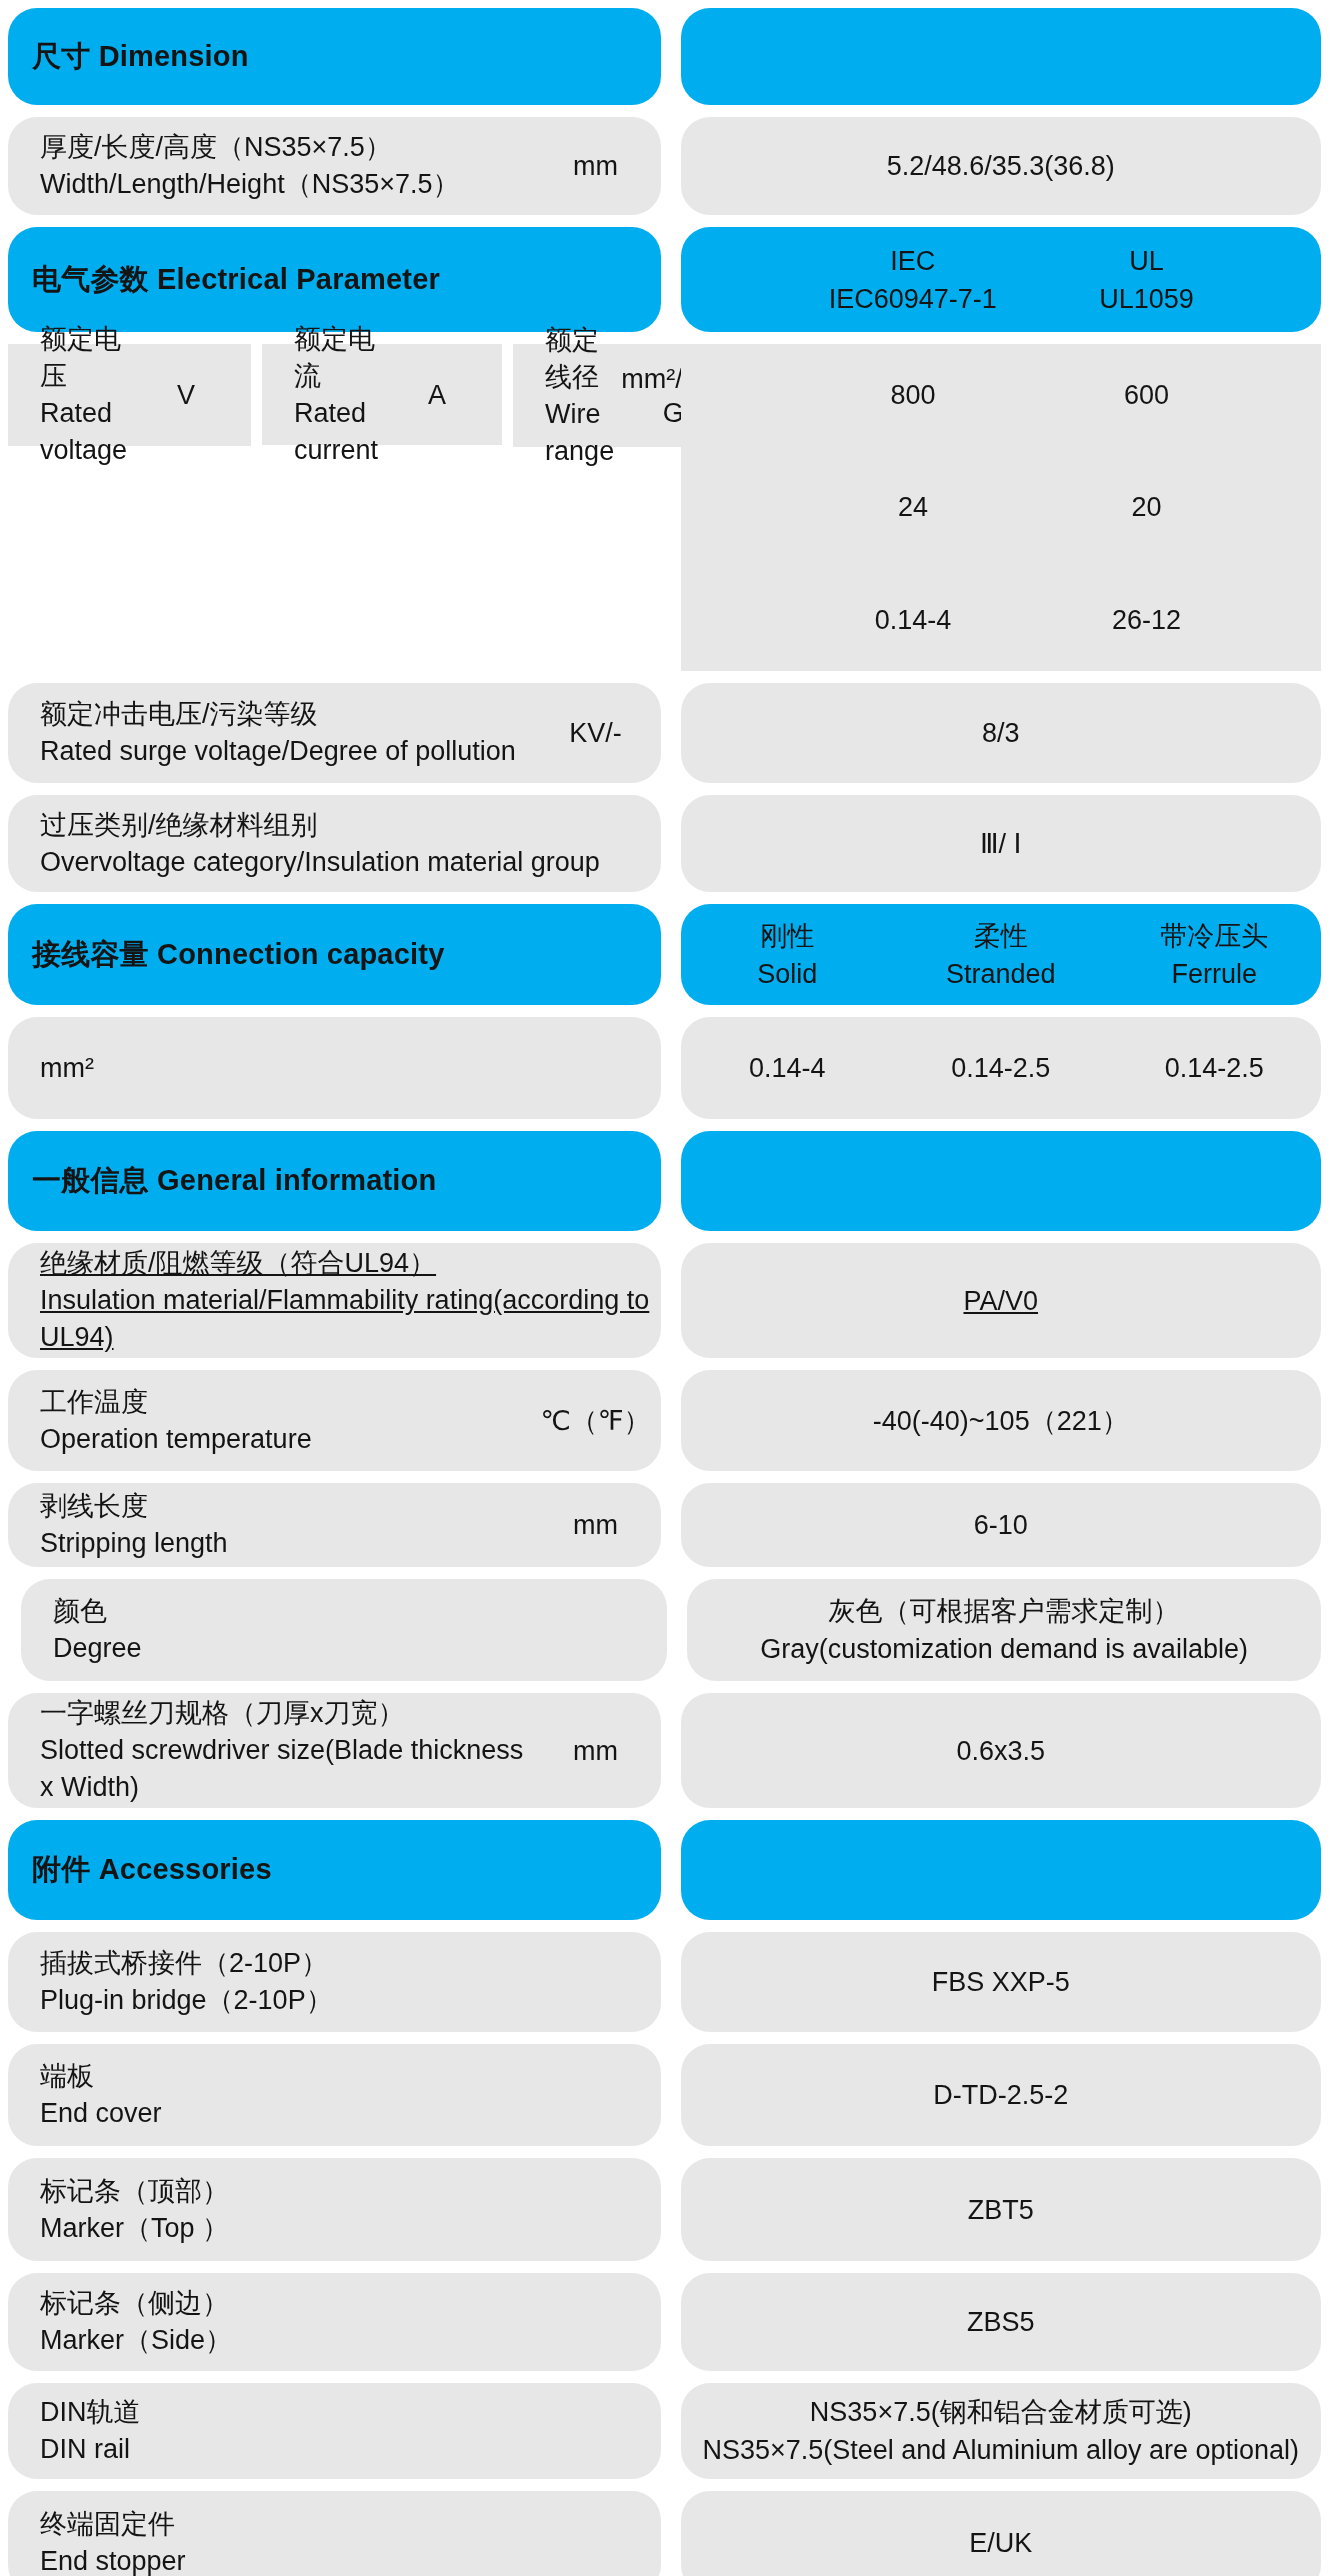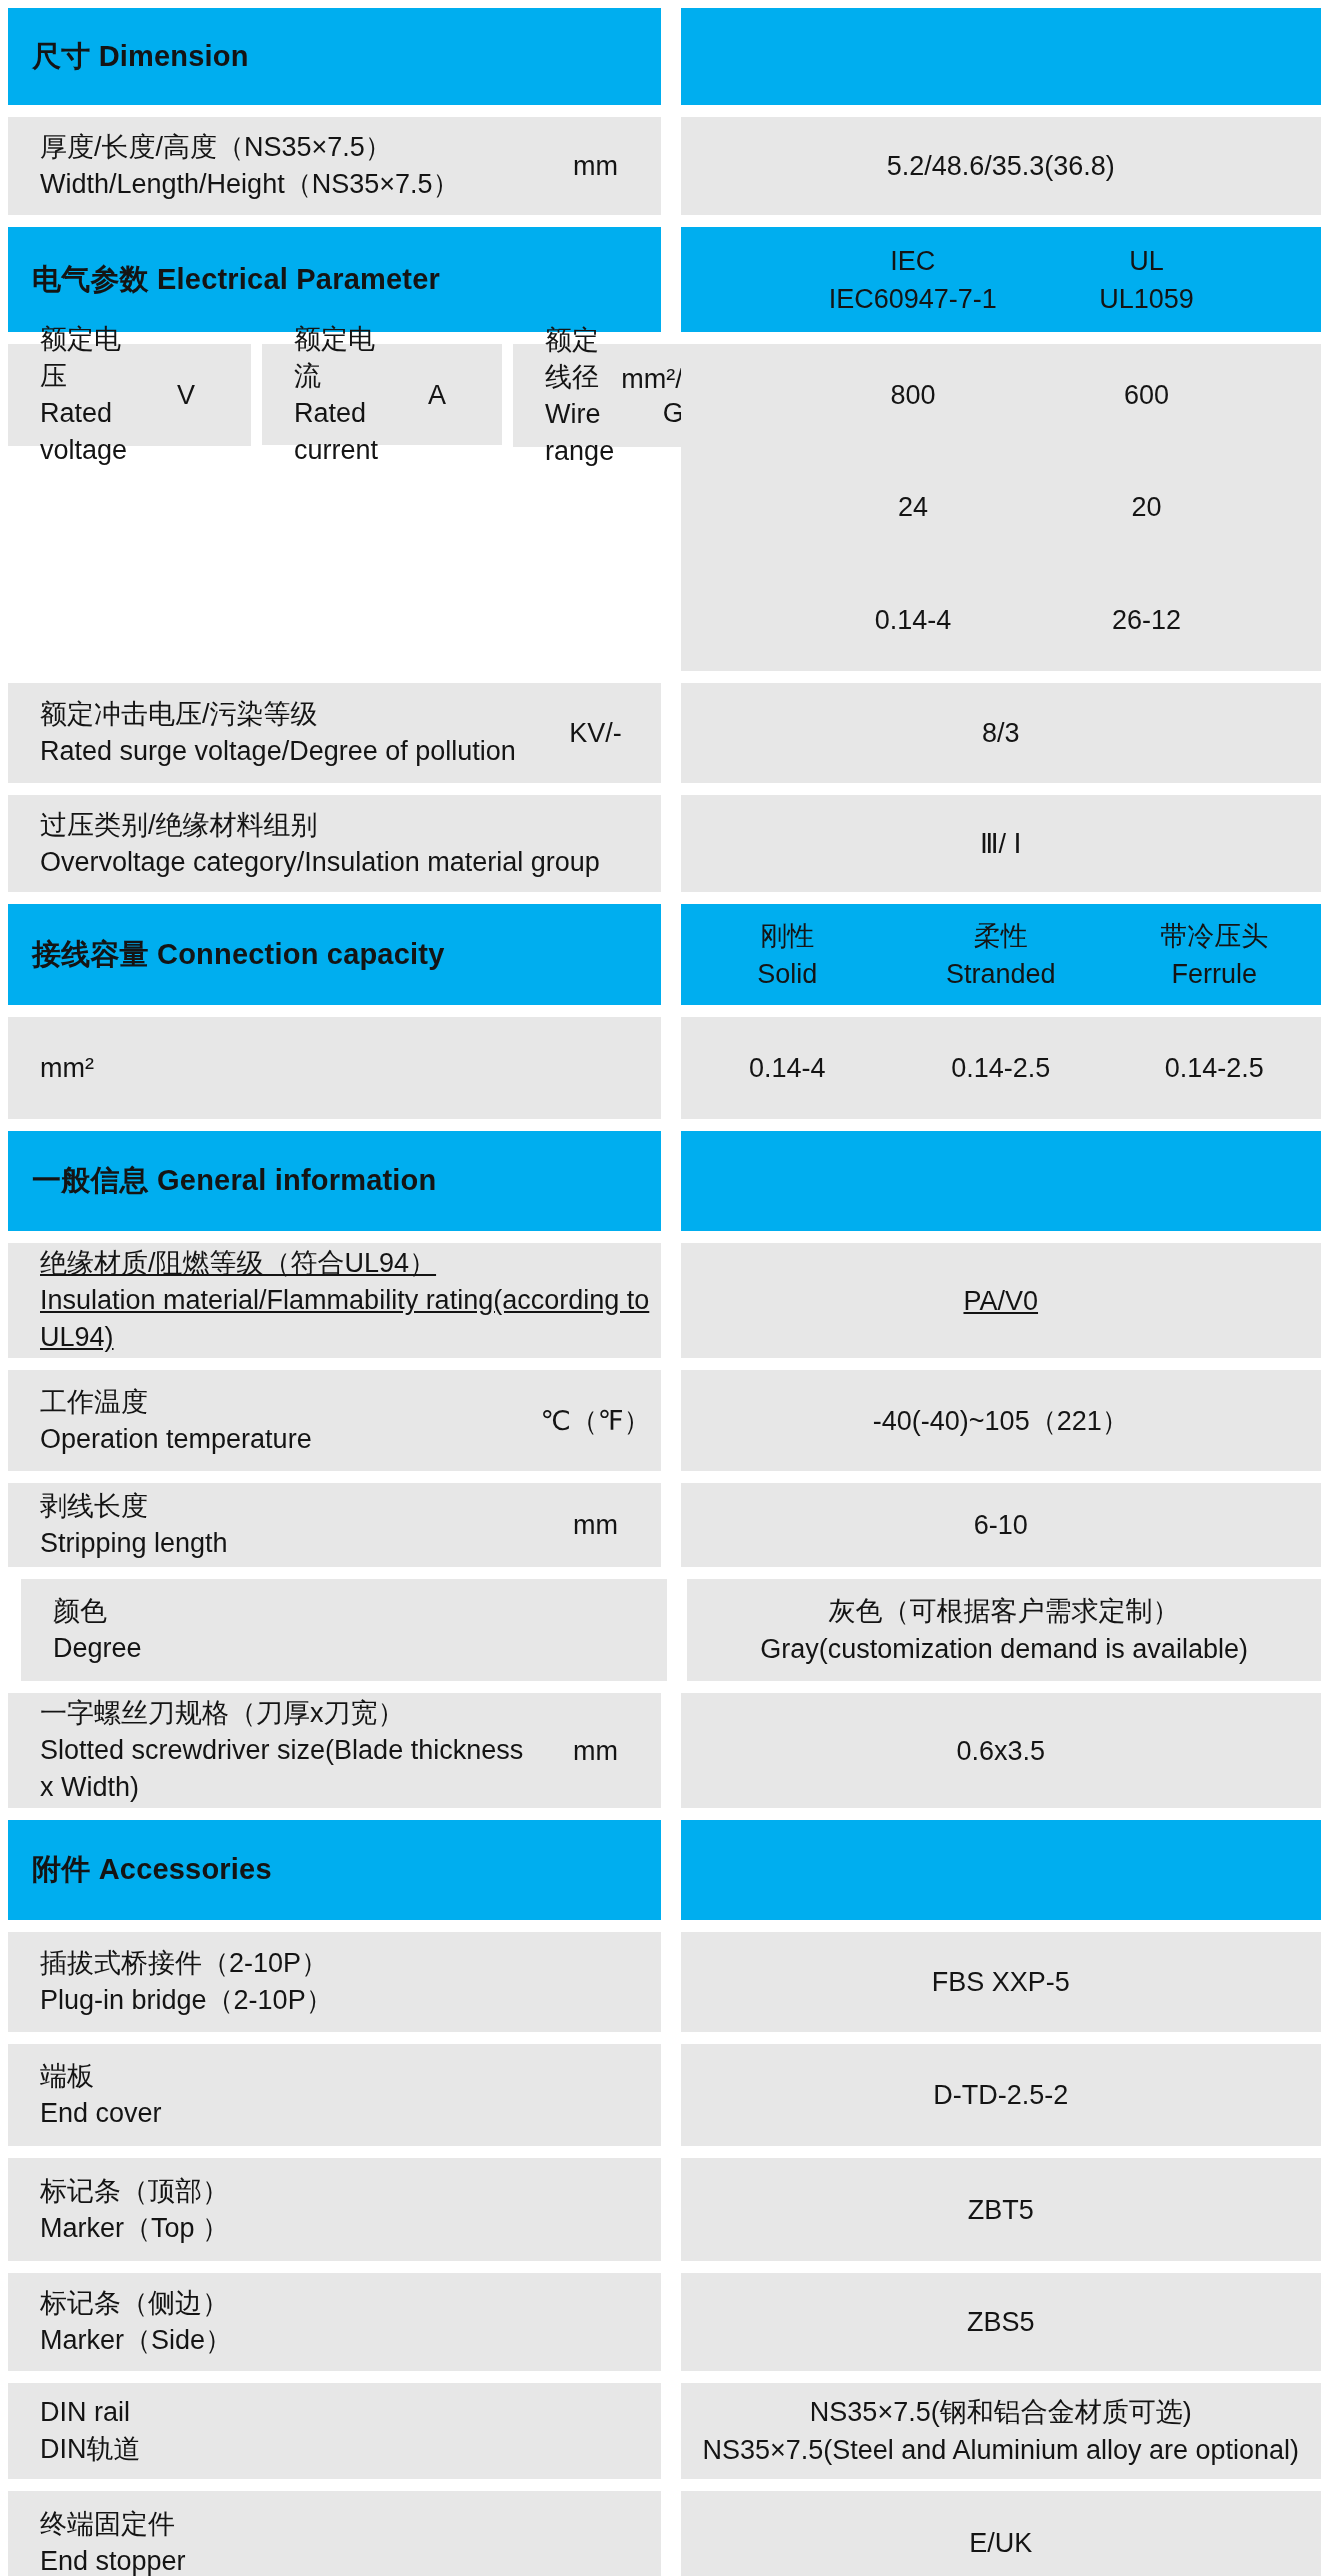--- a/index.html
+++ b/index.html
@@ -4,21 +4,21 @@
 <style>
   * { margin:0; padding:0; box-sizing:border-box; }
   html, body { width:1335px; background:#ffffff; }
   body {
     height:2576px; overflow:hidden; position:relative;
     font-family:"Liberation Sans","DejaVu Sans",sans-serif;
     color:var(--text,#141414);
   }
   .table { padding:8px 14px 0 8px; }
   .row { display:flex; gap:20px; margin-bottom:12px; }
-  .cell { background:var(--rowbg,#E7E7E7); }
+  .cell { background:var(--rowbg,#E7E7E7);border-radius:29px; }
   .cell.left  { width:653px; display:flex; align-items:center; padding-left:32px; padding-right:6px; }
   .cell.right { width:641px; display:flex; align-items:center; justify-content:center; }
   .row.header .cell { background:var(--accent,#00AEEF); }
   .row.header .cell.left { padding-left:24px; }
   .section-title { font-weight:bold; font-size:29px; letter-spacing:0.2px; }
   .label { flex:1; font-size:27px; line-height:37px; }
   .unit  { width:118px; text-align:center; font-size:27px; line-height:34px;
            overflow-wrap:break-word; word-wrap:break-word; }
   .val   { font-size:27px; text-align:center; line-height:38px; }
   .cols2 { display:flex; width:100%; padding-left:18%; padding-right:9%; }
@@ -310,22 +310,22 @@
       </div>
       <div class="cell right">
         <div class="val">
           <div>ZBS5</div>
         </div>
       </div>
     </div>
     <div class="row" style="height: 96px;">
       <div class="cell left">
         <div class="label">
+          <div>DIN轨道</div>
           <div>DIN rail</div>
-          <div>DIN轨道</div>
         </div>
       </div>
       <div class="cell right">
         <div class="val">
           <div>NS35×7.5(钢和铝合金材质可选)</div>
           <div>NS35×7.5(Steel and Aluminium alloy are optional)</div>
         </div>
       </div>
     </div>
     <div class="row" style="height: 103px;">

